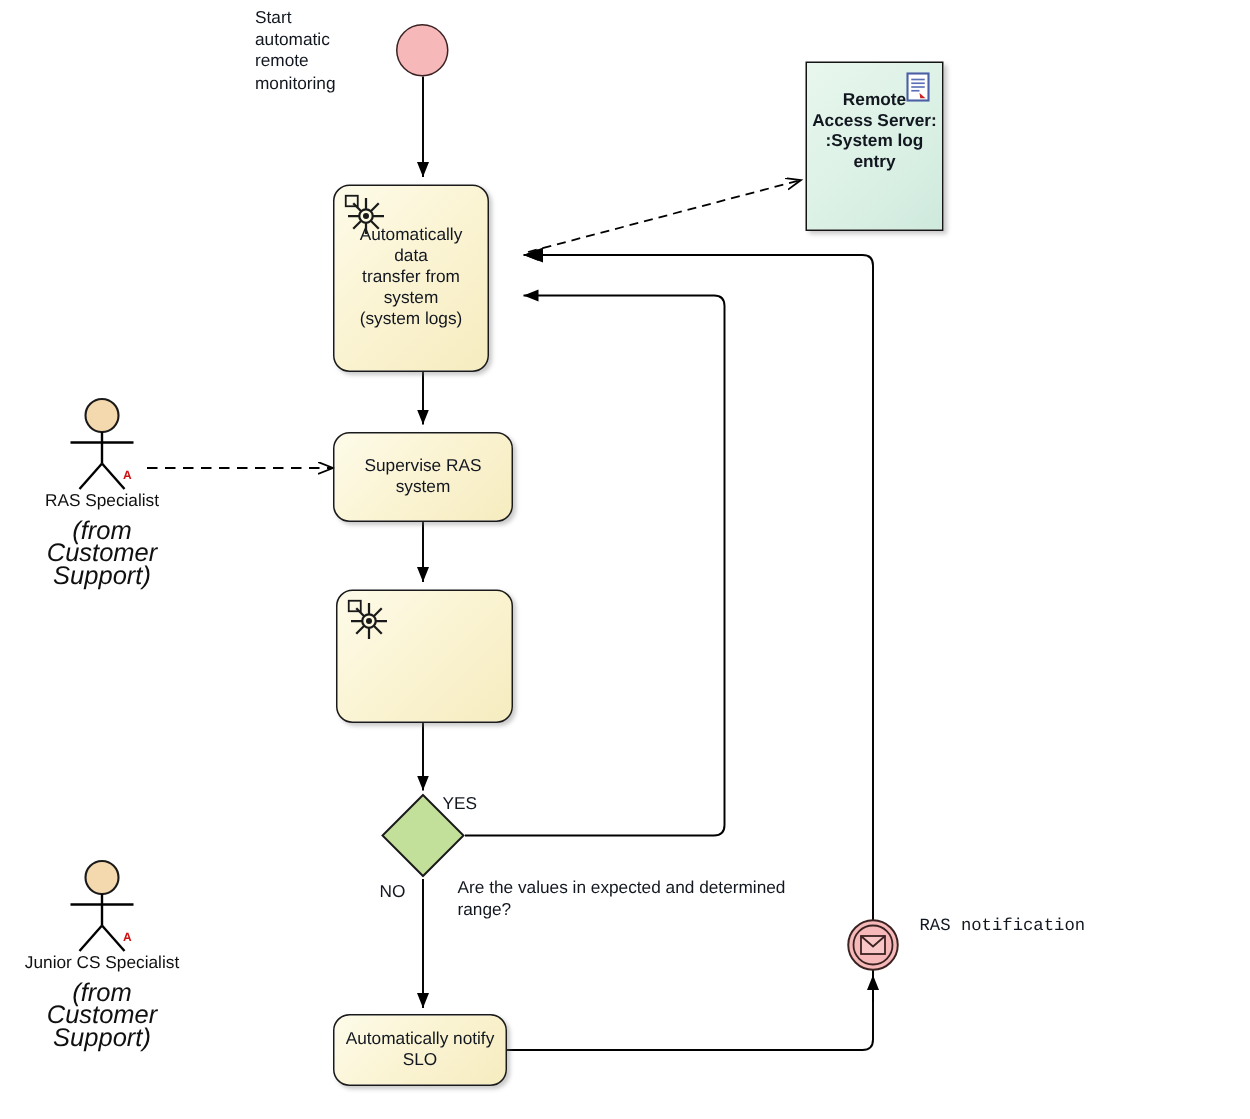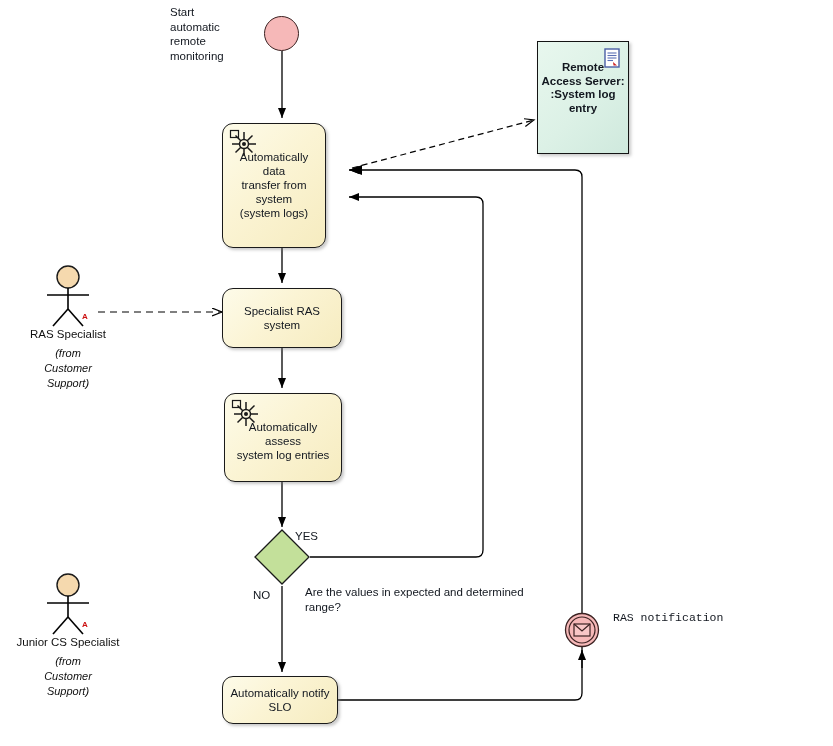--- a/index.html
+++ b/index.html
@@ -106,21 +106,21 @@
   .actor-figure { position: relative; width: 130px; height: 62px; }
   .actor-name {
     text-align: center;
     font-size: 11.5px;
     font-weight: normal;
     color: #101010;
     margin-top: 1px;
   }
   .actor-from {
     text-align: center;
-    font-size: 11px;
+    font-size: 17px;
     font-style: italic;
     color: #101010;
     line-height: 15px;
     margin-top: 6px;
     white-space: pre-line;
   }
   .marker-a {
     position: absolute;
     font-size: 8px;
     font-weight: bold;
@@ -213,43 +213,41 @@
         <circle cx="15" cy="15" r="2" fill="#1a1a1a"></circle>
         <rect x="1.5" y="1.5" width="8" height="7" fill="none" stroke="#1a1a1a" stroke-width="1.2"></rect>
       </svg>
     </span>
     <div class="act-label">Automatically data
 transfer from system
 (system logs)</div>
   </div>
 
   <div class="node activity" style="left:222px; top:288px; width:120px; height:60px;">
-    <div class="act-label">Specialist RAS system</div>
+    <div class="act-label">Supervise RAS system</div>
   </div>
 
   <div class="node activity act-top" style="left:224px; top:393px; width:118px; height:89px;">
     <span class="gear-icon">
       <svg viewBox="0 0 30 30" width="30" height="30">
         <g stroke="#1a1a1a" stroke-width="1.5" fill="none">
           <circle cx="15" cy="15" r="4.5"></circle>
           <line x1="15" y1="3" x2="15" y2="10.5"></line>
           <line x1="15" y1="19.5" x2="15" y2="27"></line>
           <line x1="3" y1="15" x2="10.5" y2="15"></line>
           <line x1="19.5" y1="15" x2="27" y2="15"></line>
           <line x1="6.5" y1="6.5" x2="11.8" y2="11.8"></line>
           <line x1="18.2" y1="18.2" x2="23.5" y2="23.5"></line>
           <line x1="23.5" y1="6.5" x2="18.2" y2="11.8"></line>
           <line x1="11.8" y1="18.2" x2="6.5" y2="23.5"></line>
         </g>
         <circle cx="15" cy="15" r="2" fill="#1a1a1a"></circle>
         <rect x="1.5" y="1.5" width="8" height="7" fill="none" stroke="#1a1a1a" stroke-width="1.2"></rect>
       </svg>
     </span>
-    <div class="act-label">Automatically assess
-system log entries</div>
   </div>
 
   <div class="node diamond" style="left:254px; top:529px;">
     <svg viewBox="0 0 56 56" width="56" height="56">
       <polygon points="28,1 55,28 28,55 1,28" fill="#c3e09a" stroke="#1a1a1a" stroke-width="1.3"></polygon>
     </svg>
   </div>
   <div class="txt" style="left:295px; top:529px;">YES</div>
   <div class="txt" style="left:253px; top:588px;">NO</div>
   <div class="txt" style="left:305px; top:585px; width:330px;">Are the values in expected and determined

